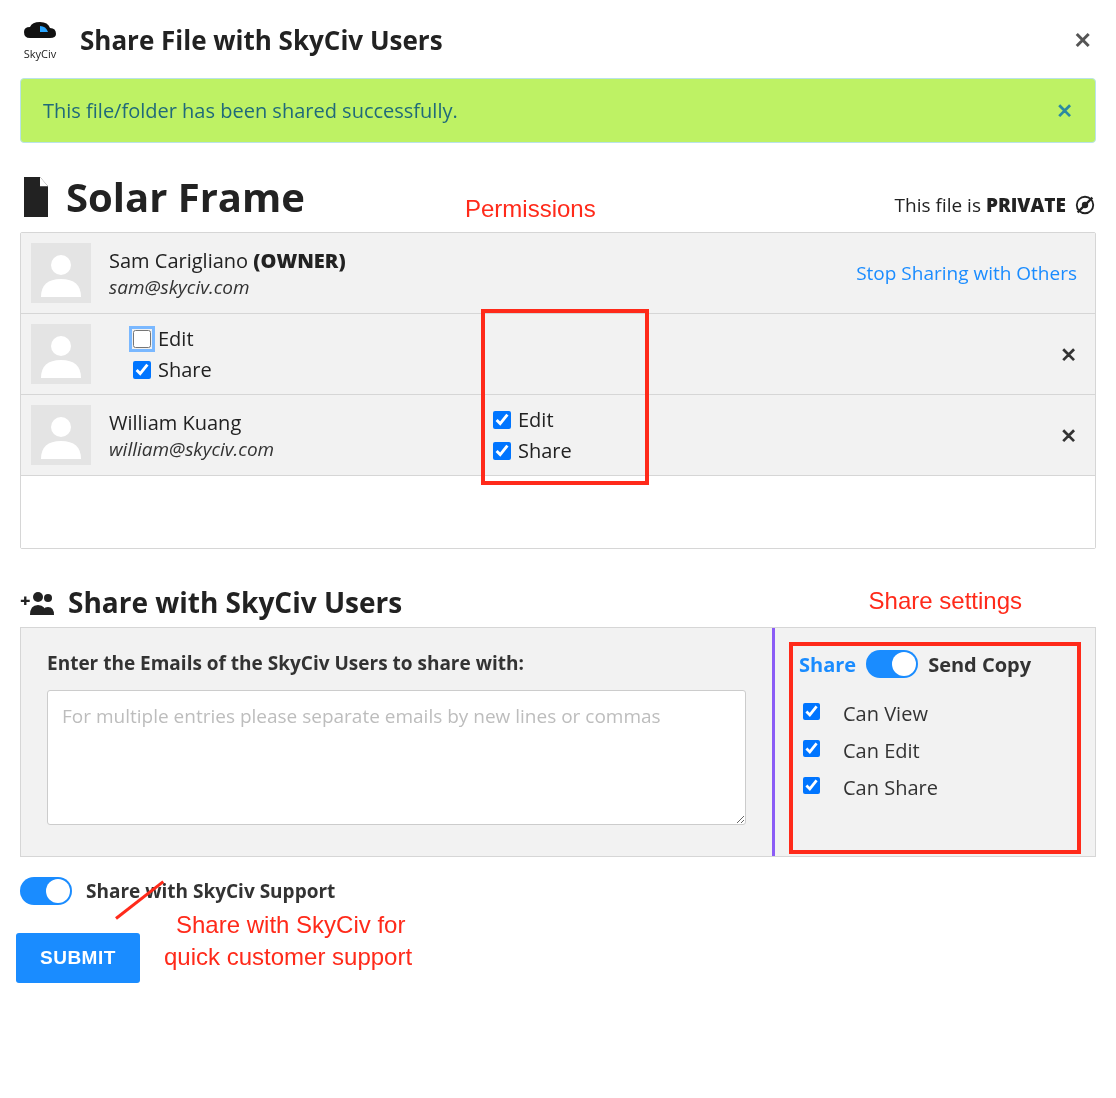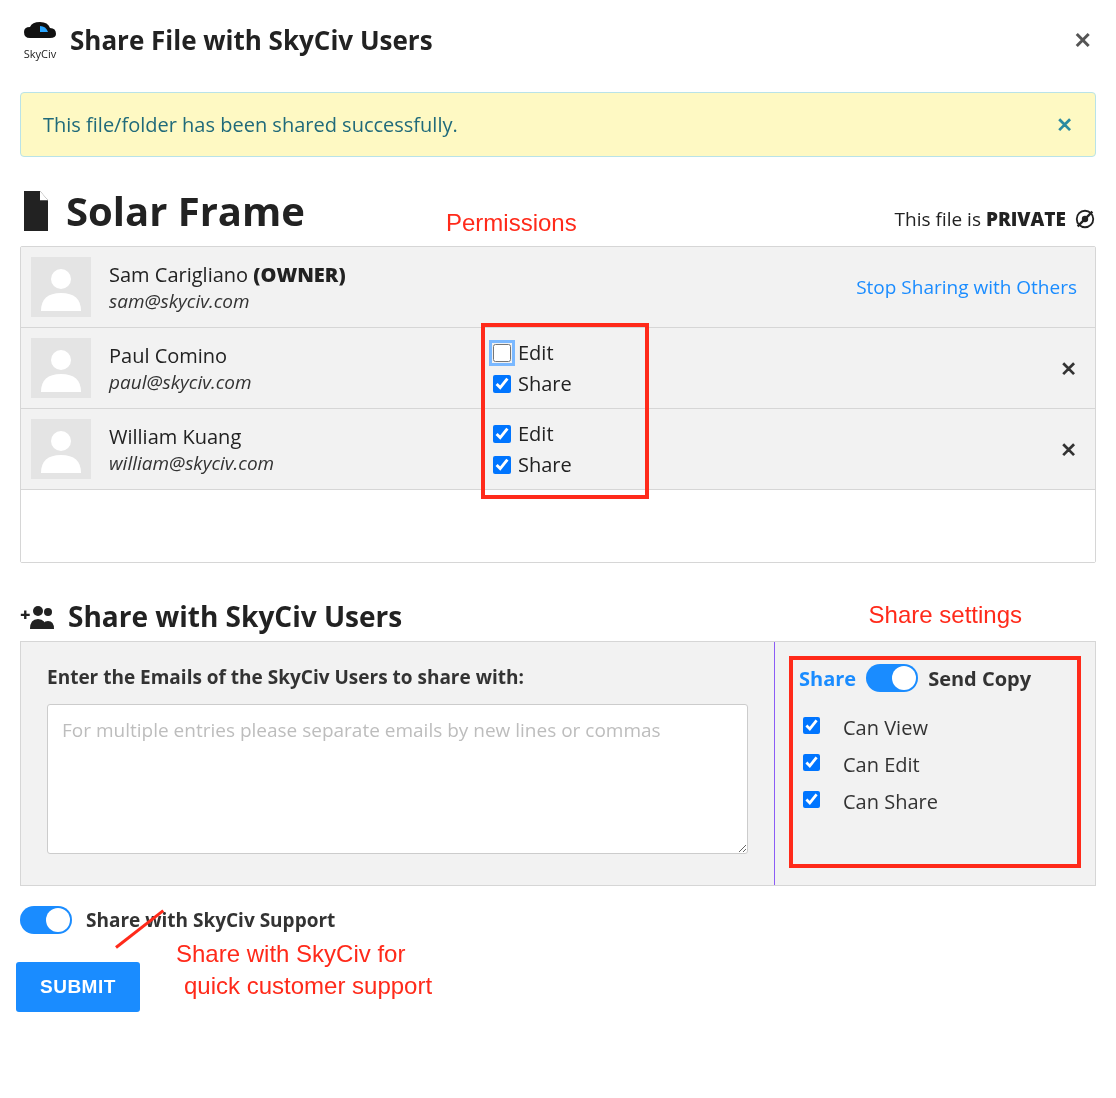--- a/index.html
+++ b/index.html
@@ -11,22 +11,22 @@
     color: #333;
     width: 1116px;
   }
   .modal {
     padding: 18px 16px 30px 16px;
     position: relative;
   }
   .modal-header {
     display: flex;
     align-items: center;
-    gap: 6px;
-    margin-bottom: 30px;
+    gap: 16px;
+    margin-bottom: 16px;
   }
   .logo {
     width: 48px;
     height: 44px;
     display: flex;
     flex-direction: column;
     align-items: center;
     justify-content: center;
     font-size: 10px;
   }
@@ -41,21 +41,21 @@
     position: absolute;
     right: 24px;
     top: 24px;
     font-size: 22px;
     color: #555;
     font-weight: 700;
     cursor: pointer;
   }
   .alert {
     border: 1px solid #b9e3e8;
-    background: #fef9c3;
+    background: #bef264;
     color: #206a7a;
     border-radius: 4px;
     padding: 18px 22px;
     font-size: 20px;
     display: flex;
     align-items: center;
     justify-content: space-between;
     margin: 0 4px 26px 4px;
   }
   .alert-close {
@@ -165,35 +165,35 @@
 
   .share-body {
     display: flex;
     margin: 0 4px;
     border: 1px solid #d6d6d6;
     background: #f2f2f2;
   }
   .share-left {
     flex: 1;
     padding: 22px 26px 26px 26px;
-    border-right: 1px solid #8b5cf6;
+    border-right: 3px solid #8b5cf6;
   }
   .share-right {
     width: 320px;
     padding: 22px 24px 26px 24px;
   }
   .field-label {
     font-size: 19px;
     font-weight: 700;
     color: #333;
     margin-bottom: 14px;
   }
   textarea.emails {
     width: 100%;
-    height: 150px;
+    height: 135px;
     resize: both;
     border: 1px solid #ccc;
     border-radius: 3px;
     padding: 12px 14px;
     font-size: 19px;
     font-family: inherit;
     color: #333;
     background: #fff;
   }
   textarea.emails::placeholder { color: #bdbdbd; }
@@ -332,24 +332,20 @@
       </div>
     </div>
 
     <div class="user-row">
       <div class="avatar">
         <svg viewBox="0 0 24 24">
             <circle cx="12" cy="8" r="5"></circle>
             <path d="M2 24 Q2 15 12 15 Q22 15 22 24 Z"></path>
           </svg>
       </div>
-      <div class="user-info">
-        <div class="user-name">Paul Comino</div>
-        <div class="user-email">paul@skyciv.com</div>
-      </div>
       <div class="perms">
         <label class="perm-line">
             <input type="checkbox" class="cb-focus" style=""> 
             <span>Edit</span>
           </label>
         <label class="perm-line">
             <input type="checkbox" checked="" style=""> 
             <span>Share</span>
           </label>
       </div>
@@ -375,21 +371,21 @@
         <label class="perm-line">
             <input type="checkbox" checked="" style=""> 
             <span>Share</span>
           </label>
       </div>
       <div class="row-action"><span class="row-x">✕</span></div>
     </div>
 
     <div style="height:72px; background:#fff;"></div>
 
-    <div class="anno-label" style="left:425px; top:-38px;">Permissions</div>
+    <div class="anno-label" style="left:444px; top:-38px;">Permissions</div>
     <div class="anno-box" style="left:460px; top:76px; width:168px; height:176px;"></div>
   </div>
 
   <div style="position:relative;">
     <div class="share-section-header">
       <span class="add-user-icon">
         <svg width="36" height="26" viewBox="0 0 36 26" fill="#222">
           <text x="0" y="18" font-size="18" font-weight="800">+</text>
           <circle cx="18" cy="8" r="5"></circle>
             <path d="M10 26 Q10 16 18 16 Q26 16 26 26 Z"></path>
@@ -436,20 +432,20 @@
   <div class="support-row" style="position:relative;">
     <div class="switch left" style="background:#1a8cff;">
         <div class="knob" style="left:auto; right:2px;"></div>
       </div>
     <span class="support-label">Share with SkyCiv Support</span>
     <div class="anno-slash" style="left:96px; top:40px; transform: rotate(-38deg);"></div>
   </div>
 
   <div style="position:relative; height:0;">
     <div class="anno-label" style="left:160px; top:6px;">Share with SkyCiv for</div>
-    <div class="anno-label" style="left:168px; top:38px;">quick customer support</div>
+    <div class="anno-label" style="left:148px; top:38px;">quick customer support</div>
   </div>
 
   <div class="button-row">
     <button class="btn">SUBMIT</button>
   </div>
 
 </div>
 
 </body></html>

